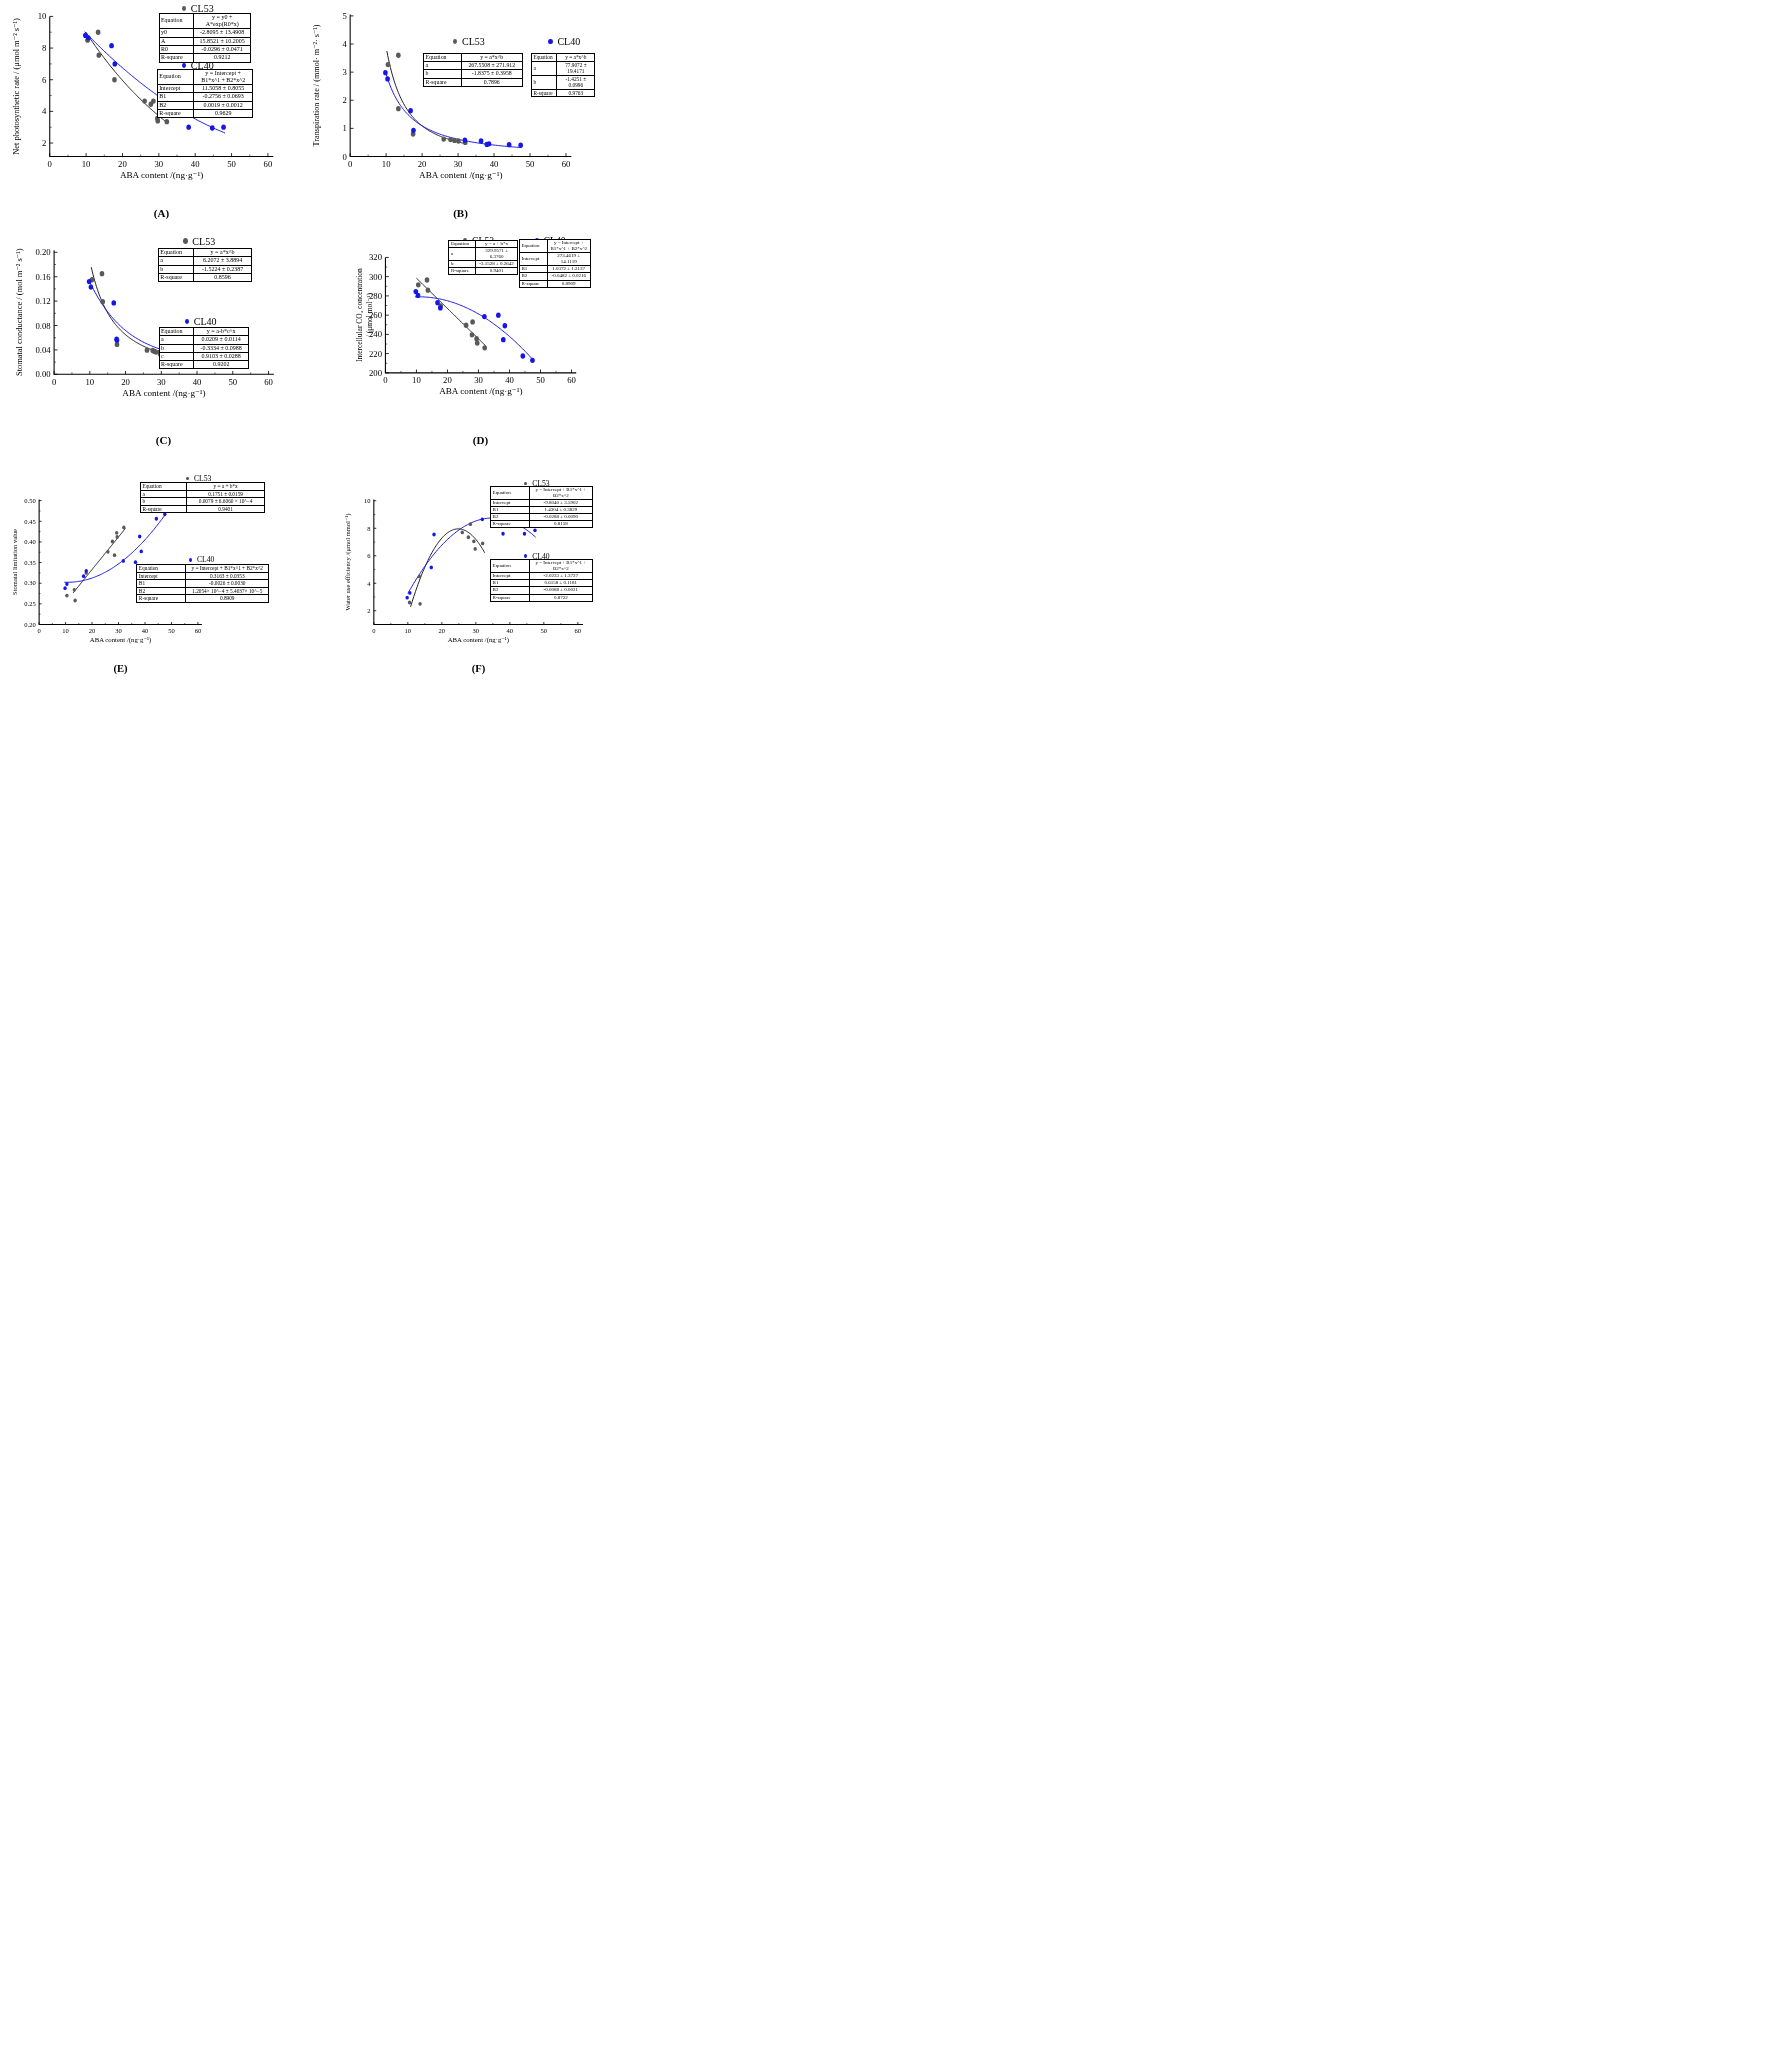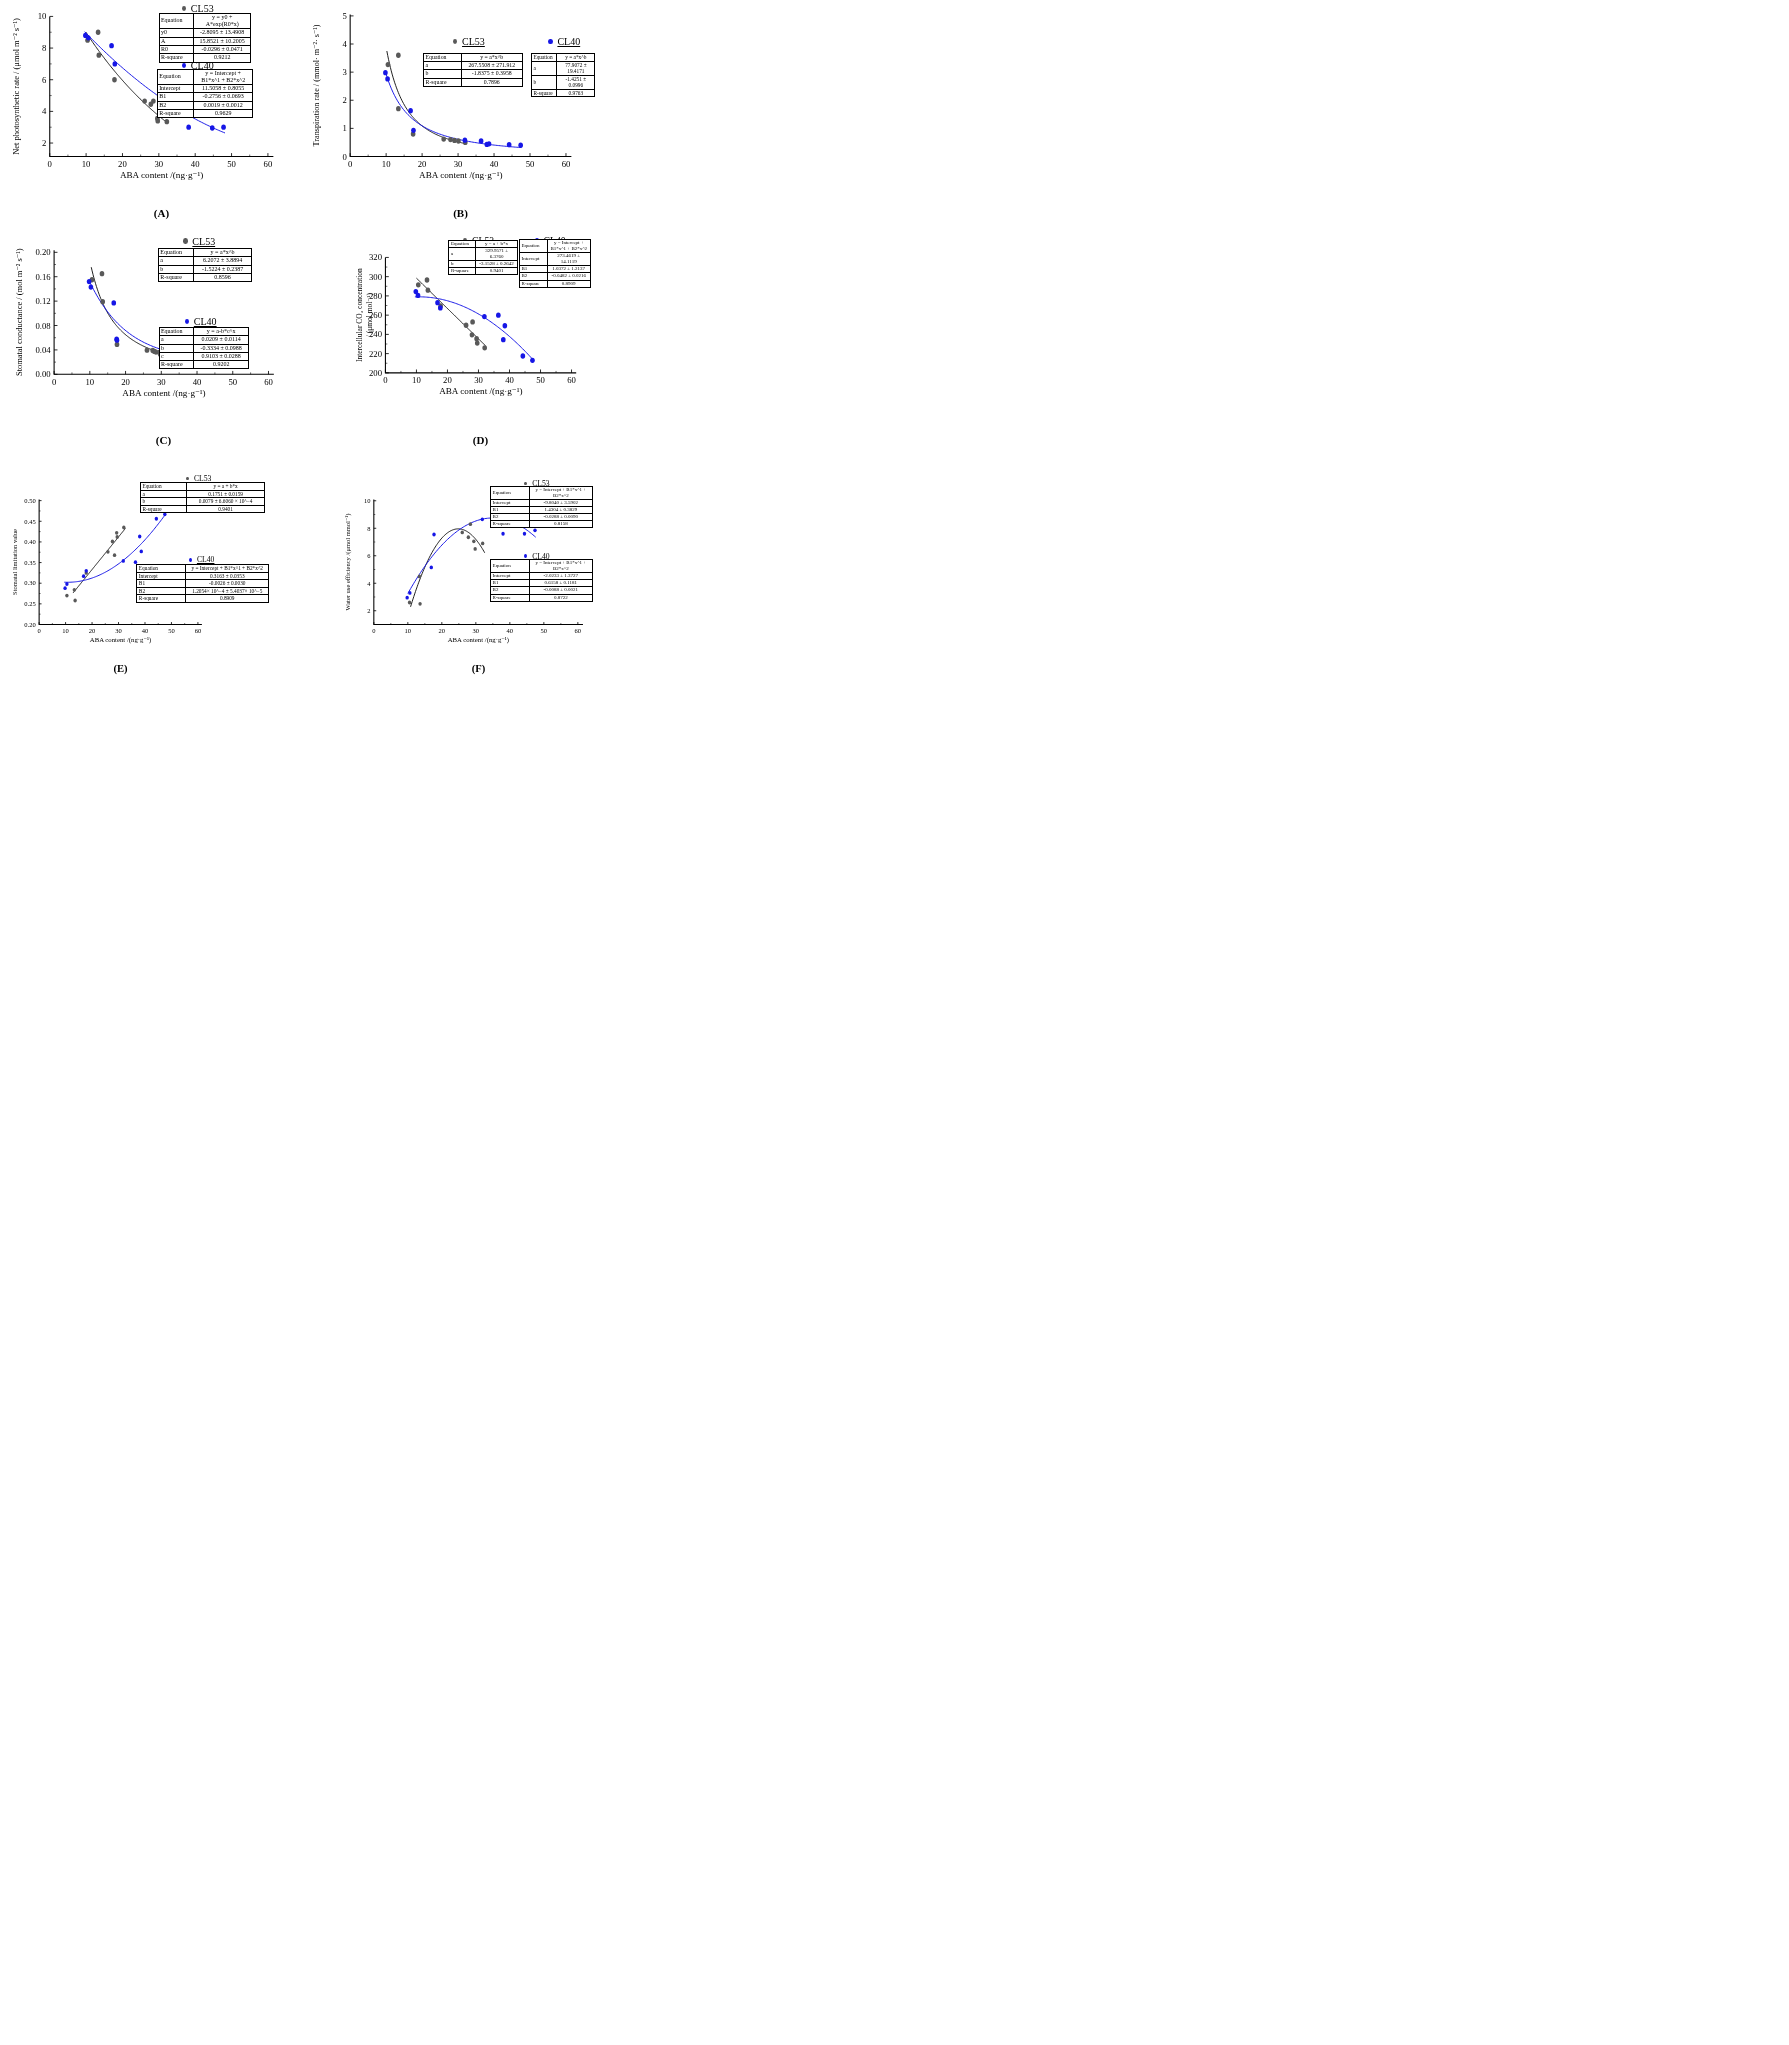--- a/index.html
+++ b/index.html
@@ -4,21 +4,21 @@
 <style>
   html,body{margin:0;padding:0;background:#ffffff;}
   body{width:599px;font-family:"Liberation Serif","DejaVu Serif",serif;color:#000;}
   #figure{display:grid;grid-template-columns:298px 298px;grid-auto-rows:227px;width:596px;background:#fff;}
   .panel{position:relative;overflow:visible;}
   .panel svg{position:absolute;left:0;top:0;}
   .eqtable{position:absolute;border-collapse:collapse;background:#fff;table-layout:fixed;}
   .eqtable td{border:0.5px solid #000;padding:0px 1.4px;line-height:1.22;vertical-align:middle;}
   .eqtable td.lbl{text-align:left;}
   .eqtable td.val{text-align:center;}
-  .legend{position:absolute;display:flex;align-items:center;white-space:nowrap;text-decoration:underline;}
+  .legend{position:absolute;display:flex;align-items:center;white-space:nowrap;}
   .legend .dot{display:inline-block;border-radius:50%;}
   .letter{position:absolute;font-weight:bold;text-align:center;width:43px;}
 </style>
 </head>
 <body>
 
 <div id="figure">
   <div class="panel">
       <svg width="298" height="227" viewBox="0 0 617 470">
         <path d="M103 34 L103 324 L566 324" fill="none" stroke="#000000" stroke-width="2.2"></path>

